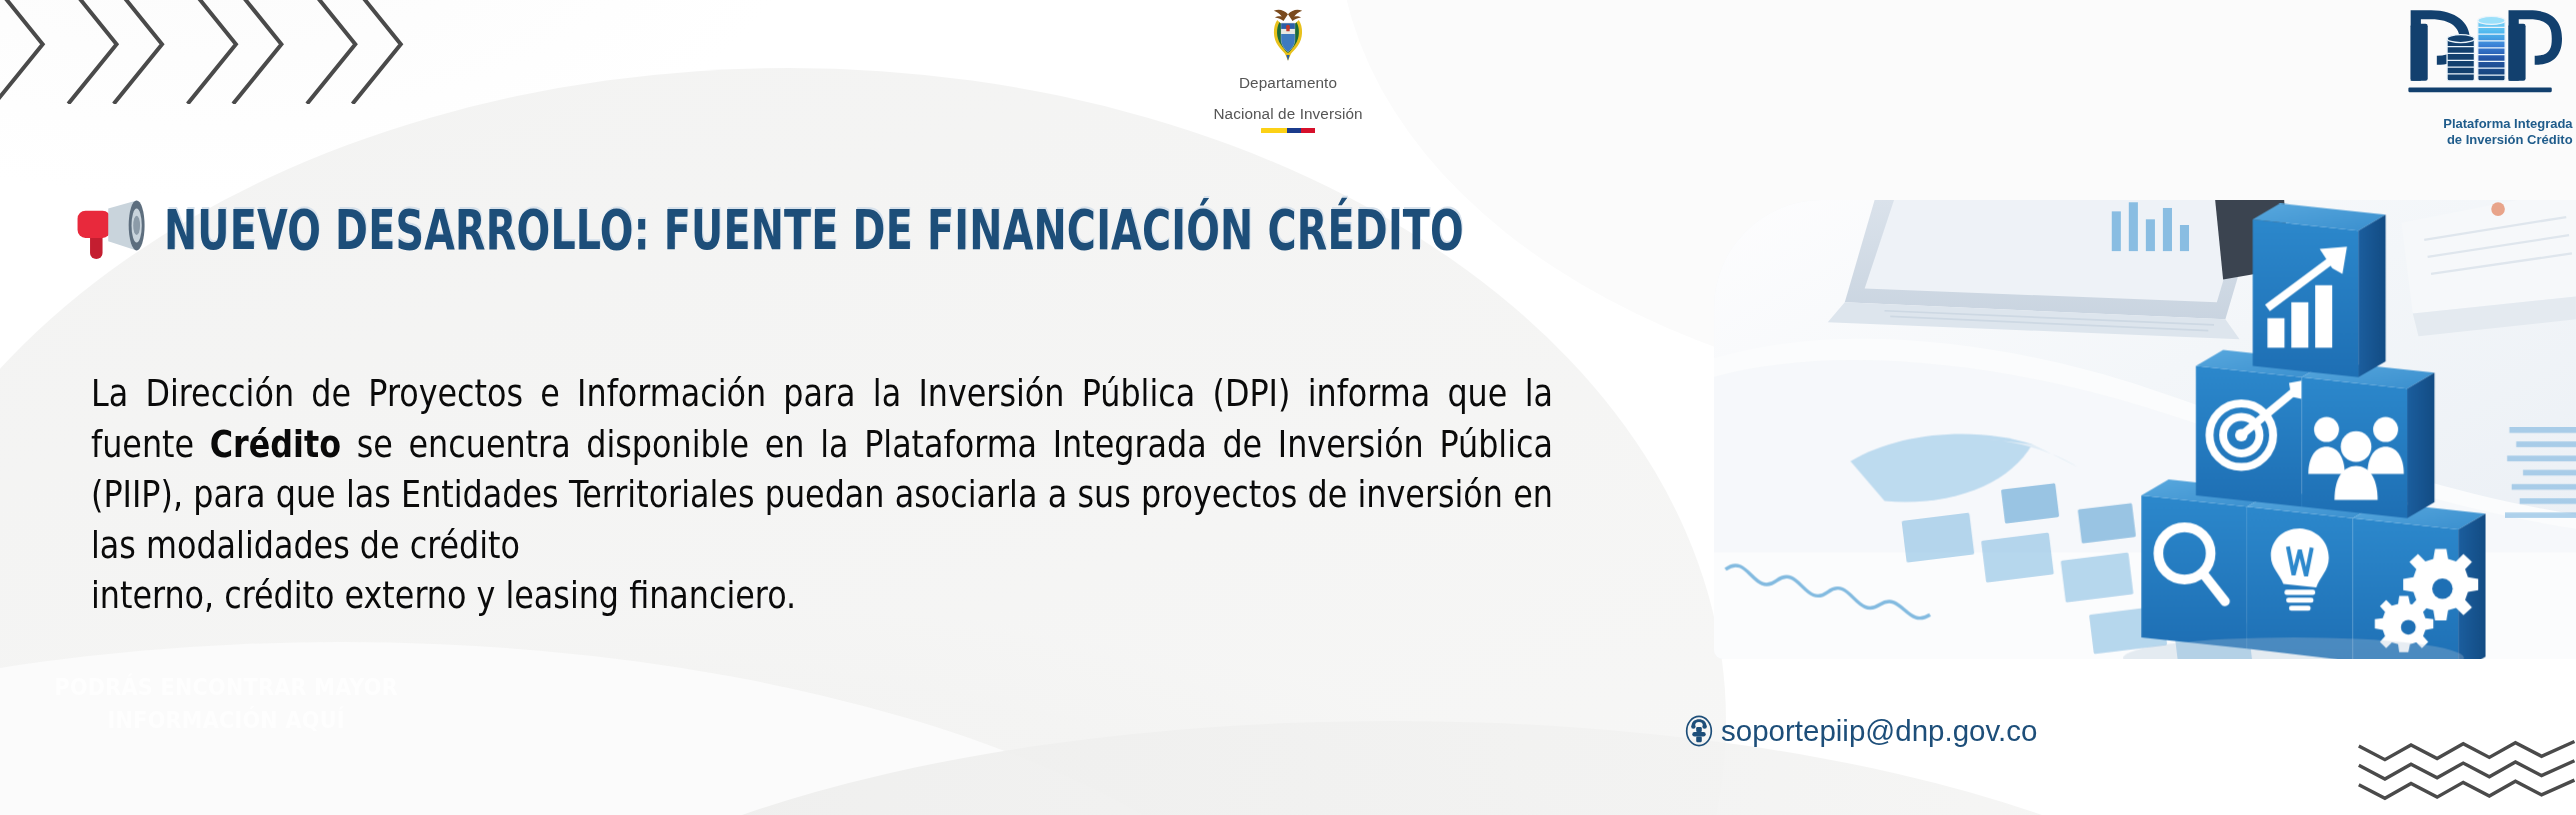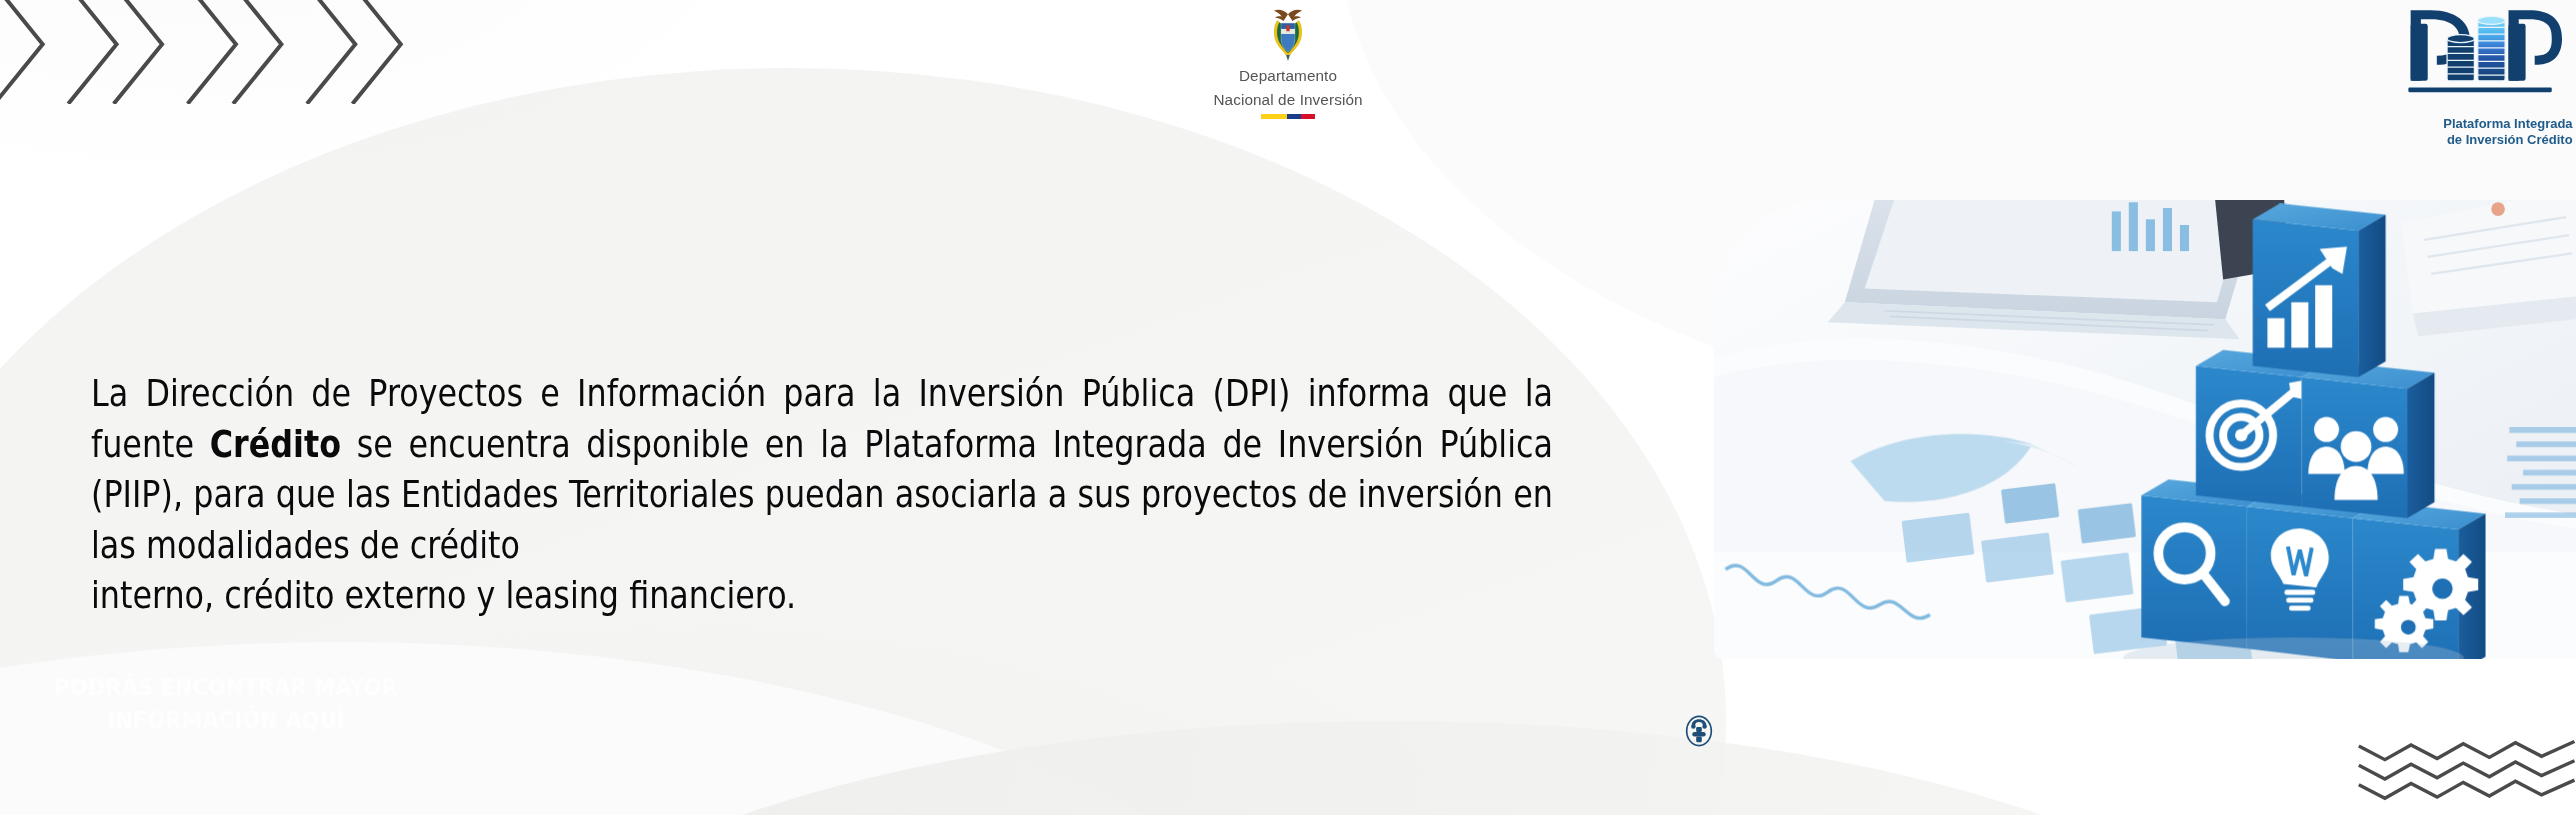--- a/index.html
+++ b/index.html
@@ -56,21 +56,21 @@
 
   
   .dnp {
     position:absolute; left:1197px; top:5.7px;
     width:182px; text-align:center;
   }
   .dnp-shield { display:block; margin:0 auto; }
   .dnp-text {
     font-size:15.3px; line-height:1.18;
     color:#555555; letter-spacing:0.1px;
-    margin-top:6px;
+    margin-top:13px;
     white-space:nowrap;
   }
   .dnp-flag {
     width:55px; height:5.1px; margin:5.1px auto 0;
     display:flex; border-radius:0.6px; overflow:hidden;
   }
   .dnp-flag i { display:block; height:100%; }
   .dnp-flag .fy { width:48%; background:#FCD116; }
   .dnp-flag .fb { width:26%; background:#1B3B8B; }
   .dnp-flag .fr { width:26%; background:#D6102B; }
@@ -238,20 +238,35 @@
         <ellipse cx="166" cy="34" rx="24" ry="7" fill="#9BE0FA"></ellipse>
         <path d="M142 46 h48 M142 58 h48 M142 70 h48 M142 82 h48 M142 94 h48 M142 106 h48 M142 118 h48 M142 130 h48" stroke="#eaf4fb" stroke-width="2.2" fill="none"></path>
       </g>
 
       <rect x="20" y="152" width="252" height="8" rx="2" fill="#12406E"></rect>
     </svg>
     <div class="piip-cap">Plataforma Integrada</div>
     <div class="piip-cap">de Inversión Crédito</div>
   </div>
 
+  <div class="headline-row">
+    <svg class="megaphone" width="75" height="64" viewBox="0 0 132 112">
+
+      <path d="M30 62 h22 v34 a11 11 0 0 1 -22 0 Z" fill="#C41E30"></path>
+
+      <rect x="8" y="22" width="58" height="48" rx="14" fill="#E8293C"></rect>
+
+      <path d="M62 18 L112 4 L112 92 L62 76 Z" fill="#C9D4DC"></path>
+
+      <ellipse cx="112" cy="48" rx="14" ry="44" fill="#5D6E7E"></ellipse>
+      <ellipse cx="112" cy="48" rx="9" ry="30" fill="#C9D4DC"></ellipse>
+      <ellipse cx="112" cy="48" rx="6" ry="17" fill="#8C9BA8"></ellipse>
+    </svg>
+    <div class="headline">NUEVO DESARROLLO: FUENTE DE FINANCIACIÓN CRÉDITO</div>
+  </div>
 
   <div class="body-copy">
     <span>La Dirección de Proyectos e Información para la Inversión Pública (DPI) informa que la fuente </span><b>Crédito</b><span> se encuentra disponible en la Plataforma Integrada de Inversión Pública (PIIP), para que las Entidades Territoriales puedan asociarla a sus proyectos de inversión en las modalidades de crédito </span><span class="last">interno, crédito externo y leasing financiero.</span>
   </div>
 
   <div class="ghost-cta">
     <span>PODRÁS ENCONTRAR MAYOR</span>
     <span>INFORMACIÓN AQUÍ</span>
   </div>
 
@@ -427,20 +442,21 @@
   <div class="contact">
     <svg class="phone-ico" width="28" height="32" viewBox="0 0 50 56">
       <ellipse cx="25" cy="28" rx="22" ry="26" fill="none" stroke="#1D4E79" stroke-width="3"></ellipse>
       <path d="M12 18 C12 11 18 7 25 7 C32 7 38 11 38 18 L32 18 C32 14 29 12 25 12 C21 12 18 14 18 18 Z" fill="#1D4E79"></path>
       <rect x="20" y="21" width="10" height="9" rx="2" fill="#1D4E79"></rect>
       <rect x="13" y="30" width="24" height="8" rx="4" fill="#1D4E79"></rect>
       <rect x="20" y="38" width="10" height="10" rx="2" fill="#1D4E79"></rect>
       <circle cx="15" cy="20" r="4" fill="#1D4E79"></circle>
       <circle cx="35" cy="20" r="4" fill="#1D4E79"></circle>
     </svg>
+    <span class="mail">soportepiip@dnp.gov.co</span>
   </div>
 
   <div class="zigzags">
     <svg width="227" height="74" viewBox="0 0 400 130" fill="none" stroke="#4a4a4a" stroke-width="6" stroke-linejoin="miter">
       <path d="M12 14 L58 38 L104 12 L150 36 L196 10 L242 34 L288 8 L334 32 L392 6"></path>
       <path d="M12 48 L58 72 L104 46 L150 70 L196 44 L242 68 L288 42 L334 66 L392 40"></path>
       <path d="M12 82 L58 106 L104 80 L150 104 L196 78 L242 102 L288 76 L334 100 L392 74"></path>
     </svg>
   </div>
 

